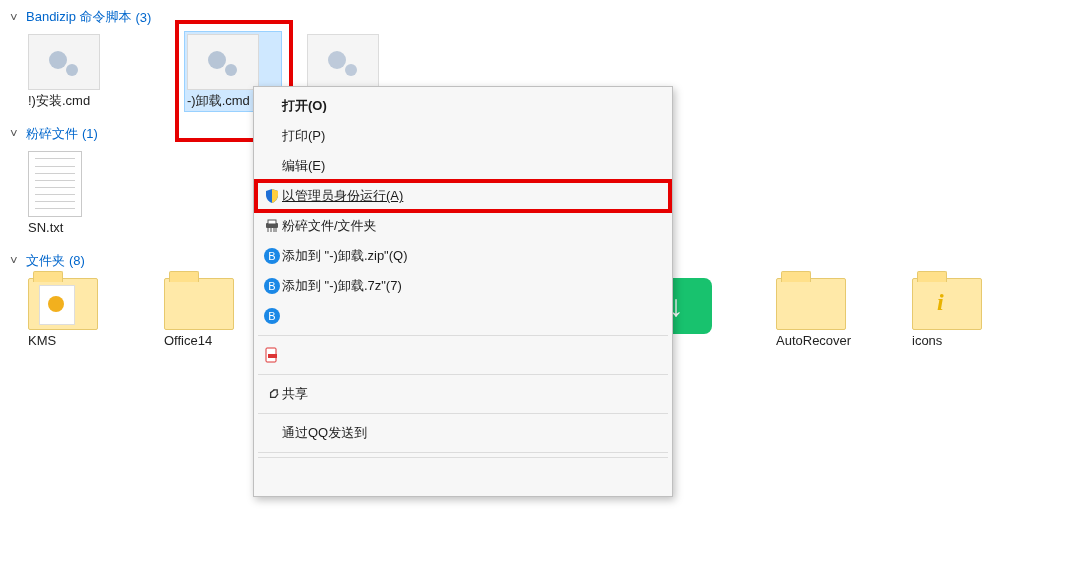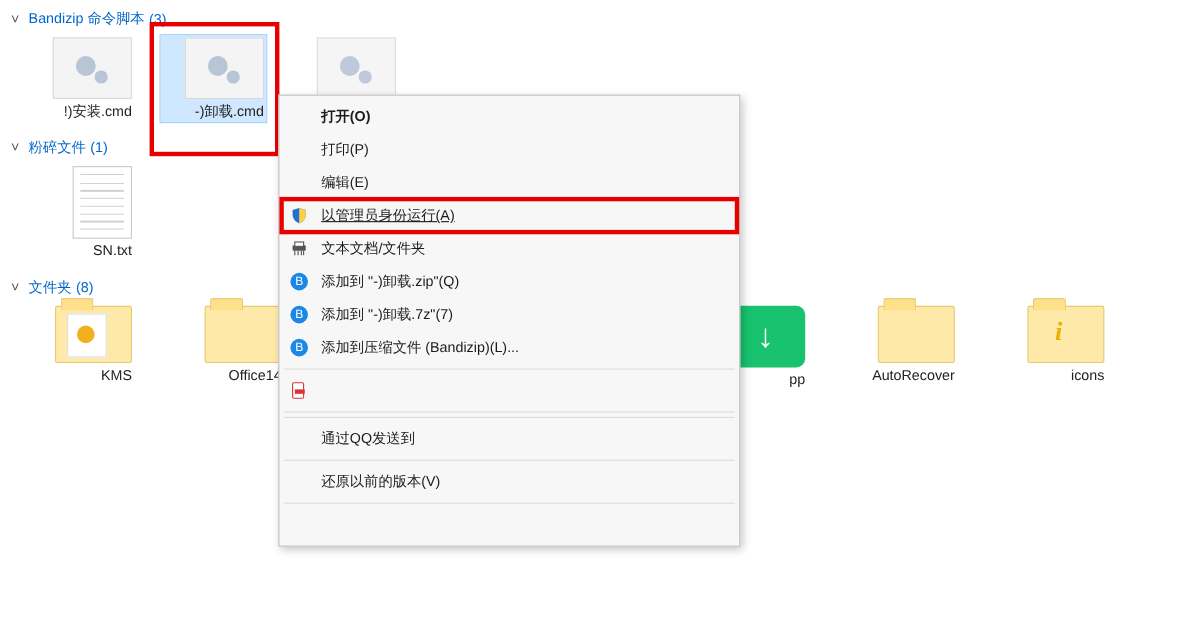--- a/index.html
+++ b/index.html
@@ -21,21 +21,21 @@
     padding: 4px 0 2px 2px;
     gap: 4px;
     user-select: none;
   }
   .group-header .chev { width: 12px; display:inline-block; color:#555; }
   .files-row { display: flex; flex-wrap: wrap; gap: 24px; padding: 4px 0 10px 18px; }
   .file-item {
     width: 96px;
     display: flex;
     flex-direction: column;
-    align-items: flex-end;
+    align-items: flex-start;
     text-align: center;
     gap: 4px;
     padding: 2px;
     position: relative;
   }
   .file-item.selected { background:#cfe8ff; outline:1px solid #99d1ff; }
   .red-box { position:absolute; border:4px solid #e60000; pointer-events:none; }
   .thumb {
     width: 72px; height: 56px;
     background:#f4f4f4; border:1px solid #d9d9d9;
@@ -74,21 +74,20 @@
     background:#f7f7f7;
     border:1px solid #bfbfbf;
     box-shadow: 2px 3px 8px rgba(0,0,0,.25);
     padding:4px 2px;
     z-index:50;
   }
   .cm-item {
     display:flex; align-items:center;
     height:30px;
     padding:0 8px 0 6px;
-    gap:10px;
     white-space:nowrap;
     color:#1b1b1b;
   }
   .cm-item .ic { width:20px; height:20px; display:flex; align-items:center; justify-content:center; flex:0 0 20px; }
   .cm-item .lbl { flex:1; }
   .cm-sep { height:1px; background:#dcdcdc; margin:4px 2px; }
   .cm-hl { outline:4px solid #e60000; outline-offset:-2px;text-decoration:underline; }
 
   
   .ic-shield{ color:#0a64c8; }
@@ -118,21 +117,21 @@
             <g fill="currentColor">
               <circle cx="16" cy="16" r="9"></circle>
               <circle cx="30" cy="26" r="6"></circle>
             </g>
           </svg>
       </span>
     </div>
     <div class="flabel">!)安装.cmd</div>
   </div>
 
-  <div class="file-item selected" style="position:relative;">
+  <div class="file-item selected" style="position:relative;margin-left:39px;">
     <div class="red-box" style="left:-10px;top:-12px;width:118px;height:122px;"></div>
     <div class="thumb">
       <span class="big-gear gear">
         <svg width="44" height="36" viewBox="0 0 44 36">
             <g fill="currentColor">
               <circle cx="16" cy="16" r="9"></circle>
               <circle cx="30" cy="26" r="6"></circle>
             </g>
           </svg>
       </span>
@@ -238,68 +237,72 @@
           <rect x="2" y="5" width="12" height="5" rx="1" fill="#555"></rect>
           <rect x="4" y="2" width="8" height="4" fill="#fff" stroke="#555"></rect>
           <g stroke="#555">
             <line x1="4" y1="10" x2="4" y2="14"></line>
             <line x1="7" y1="10" x2="7" y2="14"></line>
             <line x1="10" y1="10" x2="10" y2="14"></line>
             <line x1="12" y1="10" x2="12" y2="14"></line>
           </g>
         </svg>
     </span>
-    <span class="lbl">文本文档/文件夹</span>
+    <span class="lbl">粉碎文件/文件夹</span>
   </div>
   <div class="cm-item">
     <span class="ic">
         <span class="ic-blue-circle">B</span>
       </span>
     <span class="lbl">添加到 "-)卸载.zip"(Q)</span>
   </div>
   <div class="cm-item">
     <span class="ic">
         <span class="ic-blue-circle">B</span>
       </span>
     <span class="lbl">添加到 "-)卸载.7z"(7)</span>
   </div>
   <div class="cm-item">
     <span class="ic">
         <span class="ic-blue-circle">B</span>
       </span>
-    <span class="lbl">添加到压缩文件 (Bandizip)(L)...</span>
   </div>
 
   <div class="cm-sep"></div>
 
   <div class="cm-item">
     <span class="ic ic-pdf">
       <svg width="16" height="16" viewBox="0 0 16 16">
           <rect x="2" y="1" width="10" height="14" rx="1" fill="#fff" stroke="#d33"></rect>
           <rect x="4" y="7" width="9" height="4" fill="#d33"></rect>
         </svg>
     </span>
   </div>
 
   <div class="cm-sep"></div>
 
+  <div class="cm-item">
+    <span class="ic ic-share">
+      <svg width="15" height="15" viewBox="0 0 16 16" fill="none" stroke="#333" stroke-width="1.4">
+          <path d="M10 3L6 6v5h5l3-4"></path>
+          <path d="M9 3h4v4"></path>
+        </svg>
+    </span>
+    <span class="lbl">共享</span>
+  </div>
 
   <div class="cm-sep"></div>
 
   <div class="cm-item">
     <span class="ic"></span>
     <span class="lbl">通过QQ发送到</span>
   </div>
 
   <div class="cm-sep"></div>
 
-  <div class="cm-item">
-    <span class="ic"></span>
-    <span class="lbl">还原以前的版本(V)</span>
-  </div>
 
   <div class="cm-sep"></div>
 
   <div class="cm-item">
     <span class="ic"></span>
 
   </div>
 
 </div>
 

